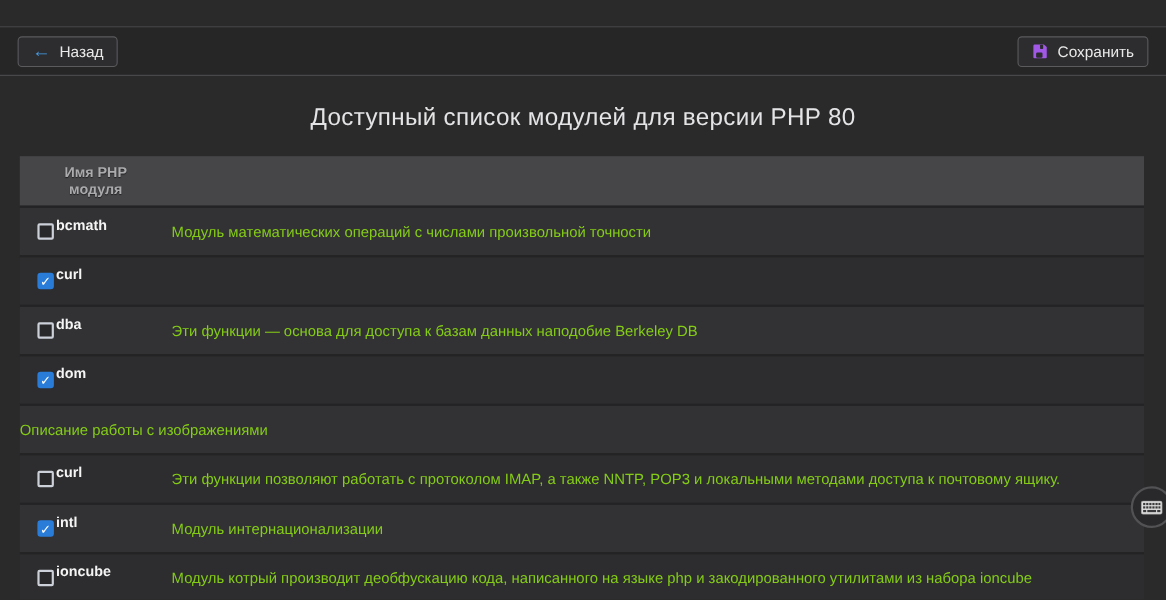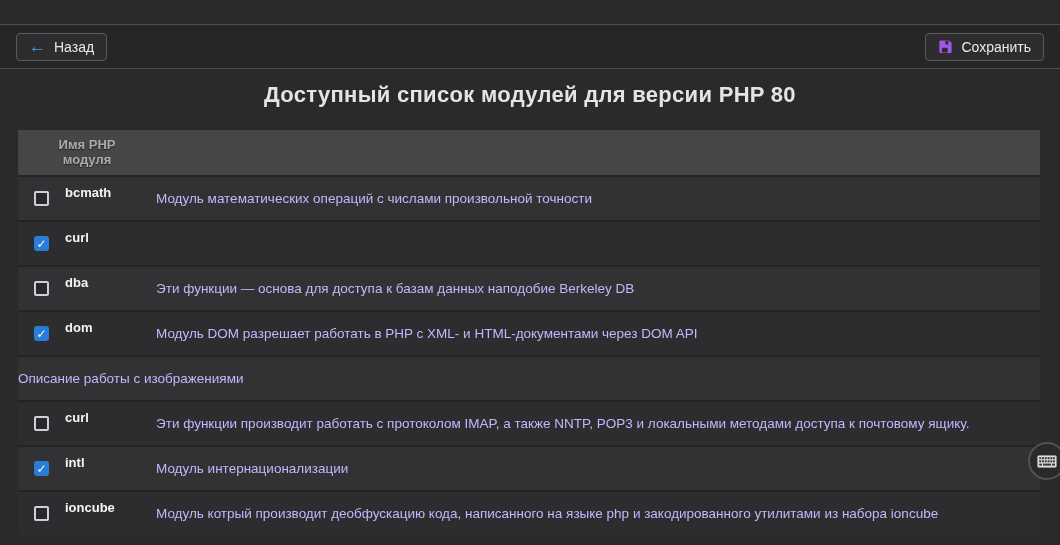--- a/index.html
+++ b/index.html
@@ -17,22 +17,22 @@
     display:inline-flex;align-items:center;gap:8px;
     background:#2d2d2f;border:1px solid #5b5b5e;border-radius:4px;
     color:#e9e9e9;font-size:14px;padding:5px 12px;height:28px;box-sizing:border-box;
     cursor:pointer;font-family:inherit;
   }
   .back-arrow{color:#459ee8;font-size:17px;font-weight:bold;line-height:1;}
   .floppy{width:15px;height:15px;display:block;}
 
   
   .page-title{
-    margin:13px 0 22px 0;text-align:center;
-    color:#e4e4e6;font-size:22px;font-weight:700;letter-spacing:.3px;
+    margin:25px 0 22px 0;text-align:center;
+    color:#e4e4e6;font-size:22px;font-weight:400;letter-spacing:.3px;
   }
 
   
   .modules-table{margin:0 20px 0 18px;}
   .thead{
     display:flex;height:45px;background:#464649;
   }
   .th{
     display:flex;align-items:center;justify-content:center;
     color:#ababad;font-size:13px;font-weight:bold;text-align:center;
@@ -41,25 +41,25 @@
   .col-name{width:138px;flex:0 0 138px;}
   .col-name .th-text{max-width:80px;}
   .col-desc{flex:1;}
   .trow{
     display:flex;height:45px;box-sizing:border-box;
     border-top:2px solid #232325;background:#2d2d2f;
   }
   .trow:nth-child(odd){background:#323234;}
   .cell-name{
     width:138px;flex:0 0 138px;display:flex;align-items:center;
-    padding-left:16px;box-sizing:border-box;gap:16px;
+    padding-left:16px;box-sizing:border-box;gap:2px;
   }
   .cell-desc{
     flex:1;display:flex;align-items:center;
-    color:#c4b5fd;font-size:13.5px;padding-right:14px;
+    color:#84cc16;font-size:13.5px;padding-right:14px;
   }
   .module-name{
     color:#f5f5f5;font-size:13px;font-weight:bold;
     transform:translateY(-6px);
   }
   .cb{
     width:15px;height:15px;flex:0 0 15px;box-sizing:border-box;
     border:2px solid #ccd0d8;border-radius:2px;background:#28282a;
     display:flex;align-items:center;justify-content:center;cursor:pointer;
   }
@@ -130,33 +130,32 @@
       <span class="module-name">dba</span>
     </div>
     <div class="cell-desc">Эти функции — основа для доступа к базам данных наподобие Berkeley DB</div>
   </div>
 
   <div class="trow">
     <div class="cell-name">
       <span class="cb checked" role="checkbox" aria-checked="true"></span>
       <span class="module-name">dom</span>
     </div>
-    <div class="cell-desc">Модуль DOM разрешает работать в PHP с XML- и HTML-документами через DOM API</div>
   </div>
 
   <div class="trow">
     <div class="cell-desc">Описание работы с изображениями</div>
   </div>
 
   <div class="trow">
     <div class="cell-name">
       <span class="cb" role="checkbox" aria-checked="false"></span>
       <span class="module-name">curl</span>
     </div>
-    <div class="cell-desc">Эти функции производит работать с протоколом IMAP, а также NNTP, POP3 и локальными методами доступа к почтовому ящику.</div>
+    <div class="cell-desc">Эти функции позволяют работать с протоколом IMAP, а также NNTP, POP3 и локальными методами доступа к почтовому ящику.</div>
   </div>
 
   <div class="trow">
     <div class="cell-name">
       <span class="cb checked" role="checkbox" aria-checked="true"></span>
       <span class="module-name">intl</span>
     </div>
     <div class="cell-desc">Модуль интернационализации</div>
   </div>
 

